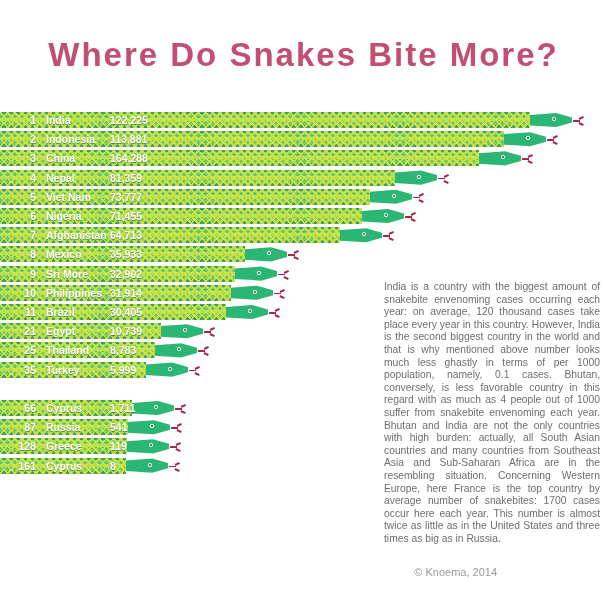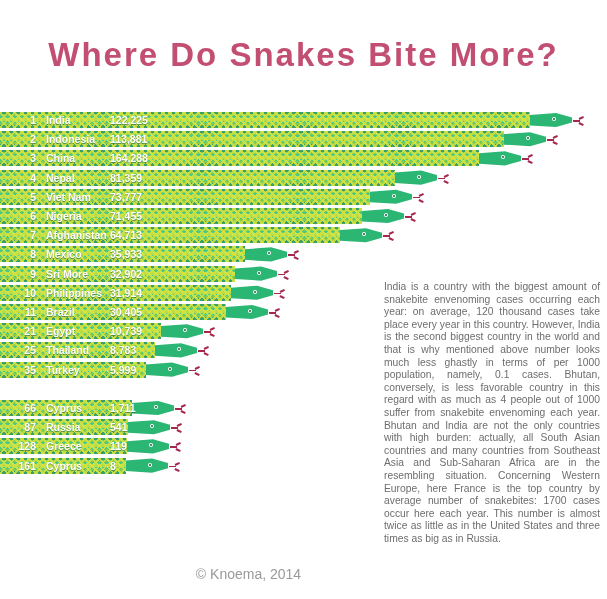--- a/index.html
+++ b/index.html
@@ -163,22 +163,22 @@
     width: 607px;
     text-align: center;
     font-size: 12px;
     color: #d08aa0;
   }
   #copyright {
     position: absolute;
     left: 0;
     top: 566px;
     width: 497px;
-    text-align: center;
-    font-size: 14px;
+    text-align: right;
+    font-size: 11px;
     color: #9a9a9a;
   }
 </style>
 </head>
 <body>
 
 <div id="infographic">
 
   <div id="title">Where Do Snakes Bite More?</div>
 

